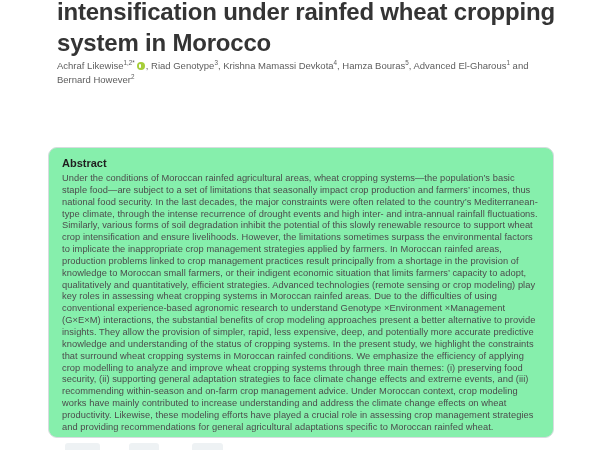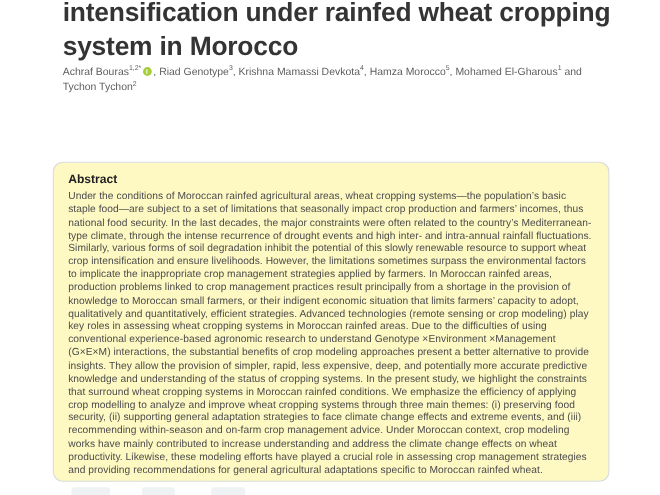--- a/index.html
+++ b/index.html
@@ -51,21 +51,21 @@
     background: #ffffff;
     border-radius: 1px;
   }
 
   .abstract-box {
     position: absolute;
     left: 48px;
     top: 147px;
     width: 506px;
     height: 291px;
-    background: #fef9c3;
+    background: #86efac;
     border: 1px solid #d7dcdf;
     border-radius: 9px;
     padding: 9px 13px 8px 13px;
     overflow: hidden;
   }
   .abstract-heading {
     font-size: 11px;
     font-weight: 700;
     color: #1f1f1f;
     margin-bottom: 4px;
@@ -88,21 +88,21 @@
   .chip-1 { left: 65px;  width: 35px; }
   .chip-2 { left: 129px; width: 30px; }
   .chip-3 { left: 192px; width: 31px; }
 </style>
 </head>
 <body>
 
 <h1 class="paper-title">intensification under rainfed wheat cropping system in Morocco</h1>
 
 <p class="author-line">
-  <span></span><span>Achraf Bouras</span><sup>1,2*</sup><span class="orcid"></span><span>, </span><span>Riad Genotype</span><sup>3</sup><span>, </span><span>Krishna Mamassi Devkota</span><sup>4</sup><span>, </span><span>Hamza Morocco</span><sup>5</sup><span>, </span><span>Mohamed El-Gharous</span><sup>1</sup><span> and </span><span>Tychon Tychon</span><sup>2</sup>
+  <span></span><span>Achraf Likewise</span><sup>1,2*</sup><span class="orcid"></span><span>, </span><span>Riad Genotype</span><sup>3</sup><span>, </span><span>Krishna Mamassi Devkota</span><sup>4</sup><span>, </span><span>Hamza Bouras</span><sup>5</sup><span>, </span><span>Advanced El-Gharous</span><sup>1</sup><span> and </span><span>Bernard However</span><sup>2</sup>
 </p>
 
 <section class="abstract-box">
   <div class="abstract-heading">Abstract</div>
   <div class="abstract-body">Under the conditions of Moroccan rainfed agricultural areas, wheat cropping systems—the population’s basic staple food—are subject to a set of limitations that seasonally impact crop production and farmers’ incomes, thus national food security. In the last decades, the major constraints were often related to the country’s Mediterranean-type climate, through the intense recurrence of drought events and high inter- and intra-annual rainfall fluctuations. Similarly, various forms of soil degradation inhibit the potential of this slowly renewable resource to support wheat crop intensification and ensure livelihoods. However, the limitations sometimes surpass the environmental factors to implicate the inappropriate crop management strategies applied by farmers. In Moroccan rainfed areas, production problems linked to crop management practices result principally from a shortage in the provision of knowledge to Moroccan small farmers, or their indigent economic situation that limits farmers’ capacity to adopt, qualitatively and quantitatively, efficient strategies. Advanced technologies (remote sensing or crop modeling) play key roles in assessing wheat cropping systems in Moroccan rainfed areas. Due to the difficulties of using conventional experience-based agronomic research to understand Genotype ×Environment ×Management (G×E×M) interactions, the substantial benefits of crop modeling approaches present a better alternative to provide insights. They allow the provision of simpler, rapid, less expensive, deep, and potentially more accurate predictive knowledge and understanding of the status of cropping systems. In the present study, we highlight the constraints that surround wheat cropping systems in Moroccan rainfed conditions. We emphasize the efficiency of applying crop modelling to analyze and improve wheat cropping systems through three main themes: (i) preserving food security, (ii) supporting general adaptation strategies to face climate change effects and extreme events, and (iii) recommending within-season and on-farm crop management advice. Under Moroccan context, crop modeling works have mainly contributed to increase understanding and address the climate change effects on wheat productivity. Likewise, these modeling efforts have played a crucial role in assessing crop management strategies and providing recommendations for general agricultural adaptations specific to Moroccan rainfed wheat.</div>
 </section>
 
 <div class="keyword-chip chip-1"></div>
 <div class="keyword-chip chip-2"></div>
 <div class="keyword-chip chip-3"></div>

